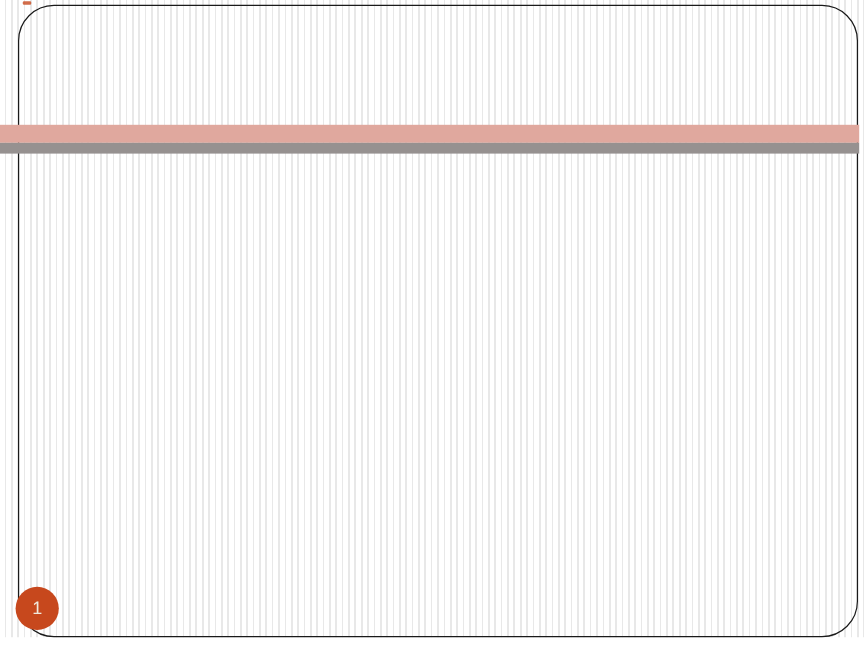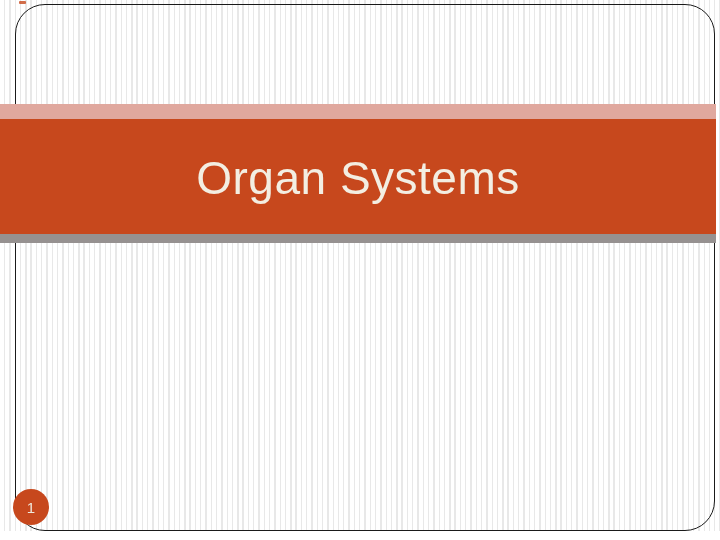--- a/index.html
+++ b/index.html
@@ -66,23 +66,20 @@
 <div class="slide">
 
   <div class="stripes"></div>
 
   <div class="frame"></div>
 
   <div class="top-dash"></div>
 
   <div class="banner">
     <div class="band-pink"></div>
-    <div class="band-orange">
-      <div class="slide-title">Organ Systems</div>
-    </div>
     <div class="band-gray"></div>
   </div>
 
   <div class="page-badge">
     <span>1</span>
   </div>
 
 </div>
 
 </body></html>

